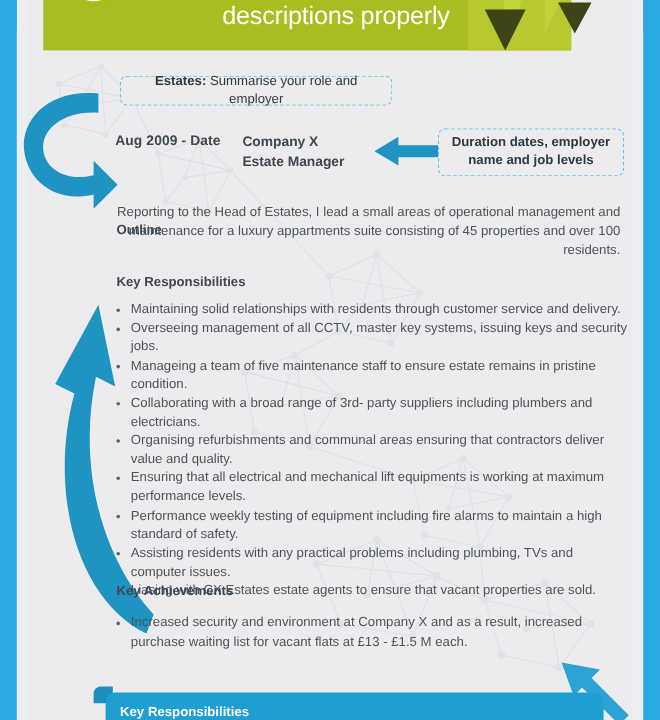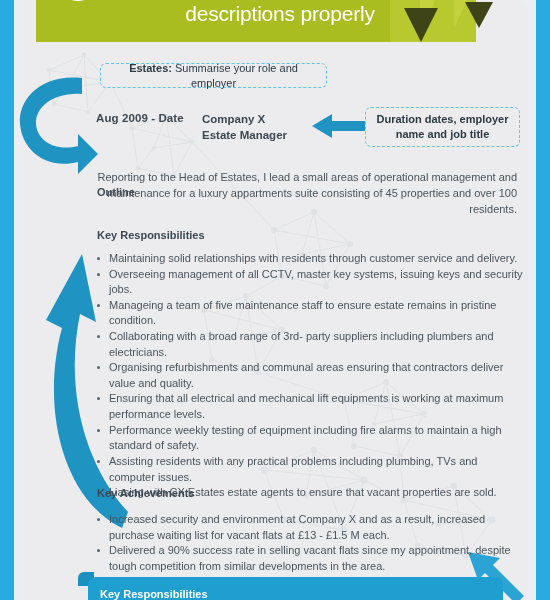--- a/index.html
+++ b/index.html
@@ -408,21 +408,21 @@
     <path d="M2 4 L34 10 L27 17 L58 48 L50 56 L19 25 L12 32 Z" fill="#2ba3d4"></path>
   </svg>
 
   <div class="callout" id="callout-outline">
     <span><b>Estates:</b><span> Summarise your role and employer</span></span>
   </div>
 
   <div class="callout" id="callout-duration">
     <span>
       <span>Duration dates, employer</span><br>
-      <span>name and job title</span>
+      <span>name and job levels</span>
     </span>
   </div>
 
   <div class="content job-dates">Aug 2009 - Date</div>
   <div class="content job-company">
     <div>Company X</div>
     <div>Estate Manager</div>
   </div>
 
   <div class="tri-marker" style="left:89px; top:153px;"></div>
@@ -438,21 +438,20 @@
       <li>Organising refurbishments and communal areas ensuring that contractors deliver value and quality.</li>
       <li>Ensuring that all electrical and mechanical lift equipments is working at maximum performance levels.</li>
       <li>Performance weekly testing of equipment including fire alarms to maintain a high standard of safety.</li>
       <li>Assisting residents with any practical problems including plumbing, TVs and computer issues.</li>
       <li>Liasing with CX Estates estate agents to ensure that vacant properties are sold.</li>
     </ul>
 
   <div class="sec-head" id="head-ach">Key Achievements</div>
   <ul class="bullets" id="ach-list">
       <li>Increased security and environment at Company X and as a result, increased purchase waiting list for vacant flats at £13 - £1.5 M each.</li>
-      <li>Delivered a 90% success rate in selling vacant flats since my appointment, despite tough competition from similar developments in the area.</li>
     </ul>
 
   <div class="blue-panel-tab"></div>
   <div class="blue-panel">
     <div class="blue-panel-title">Key Responsibilities</div>
   </div>
 
   <div class="frame-corner-tl"></div>
   <div class="frame-corner-tr"></div>
 

